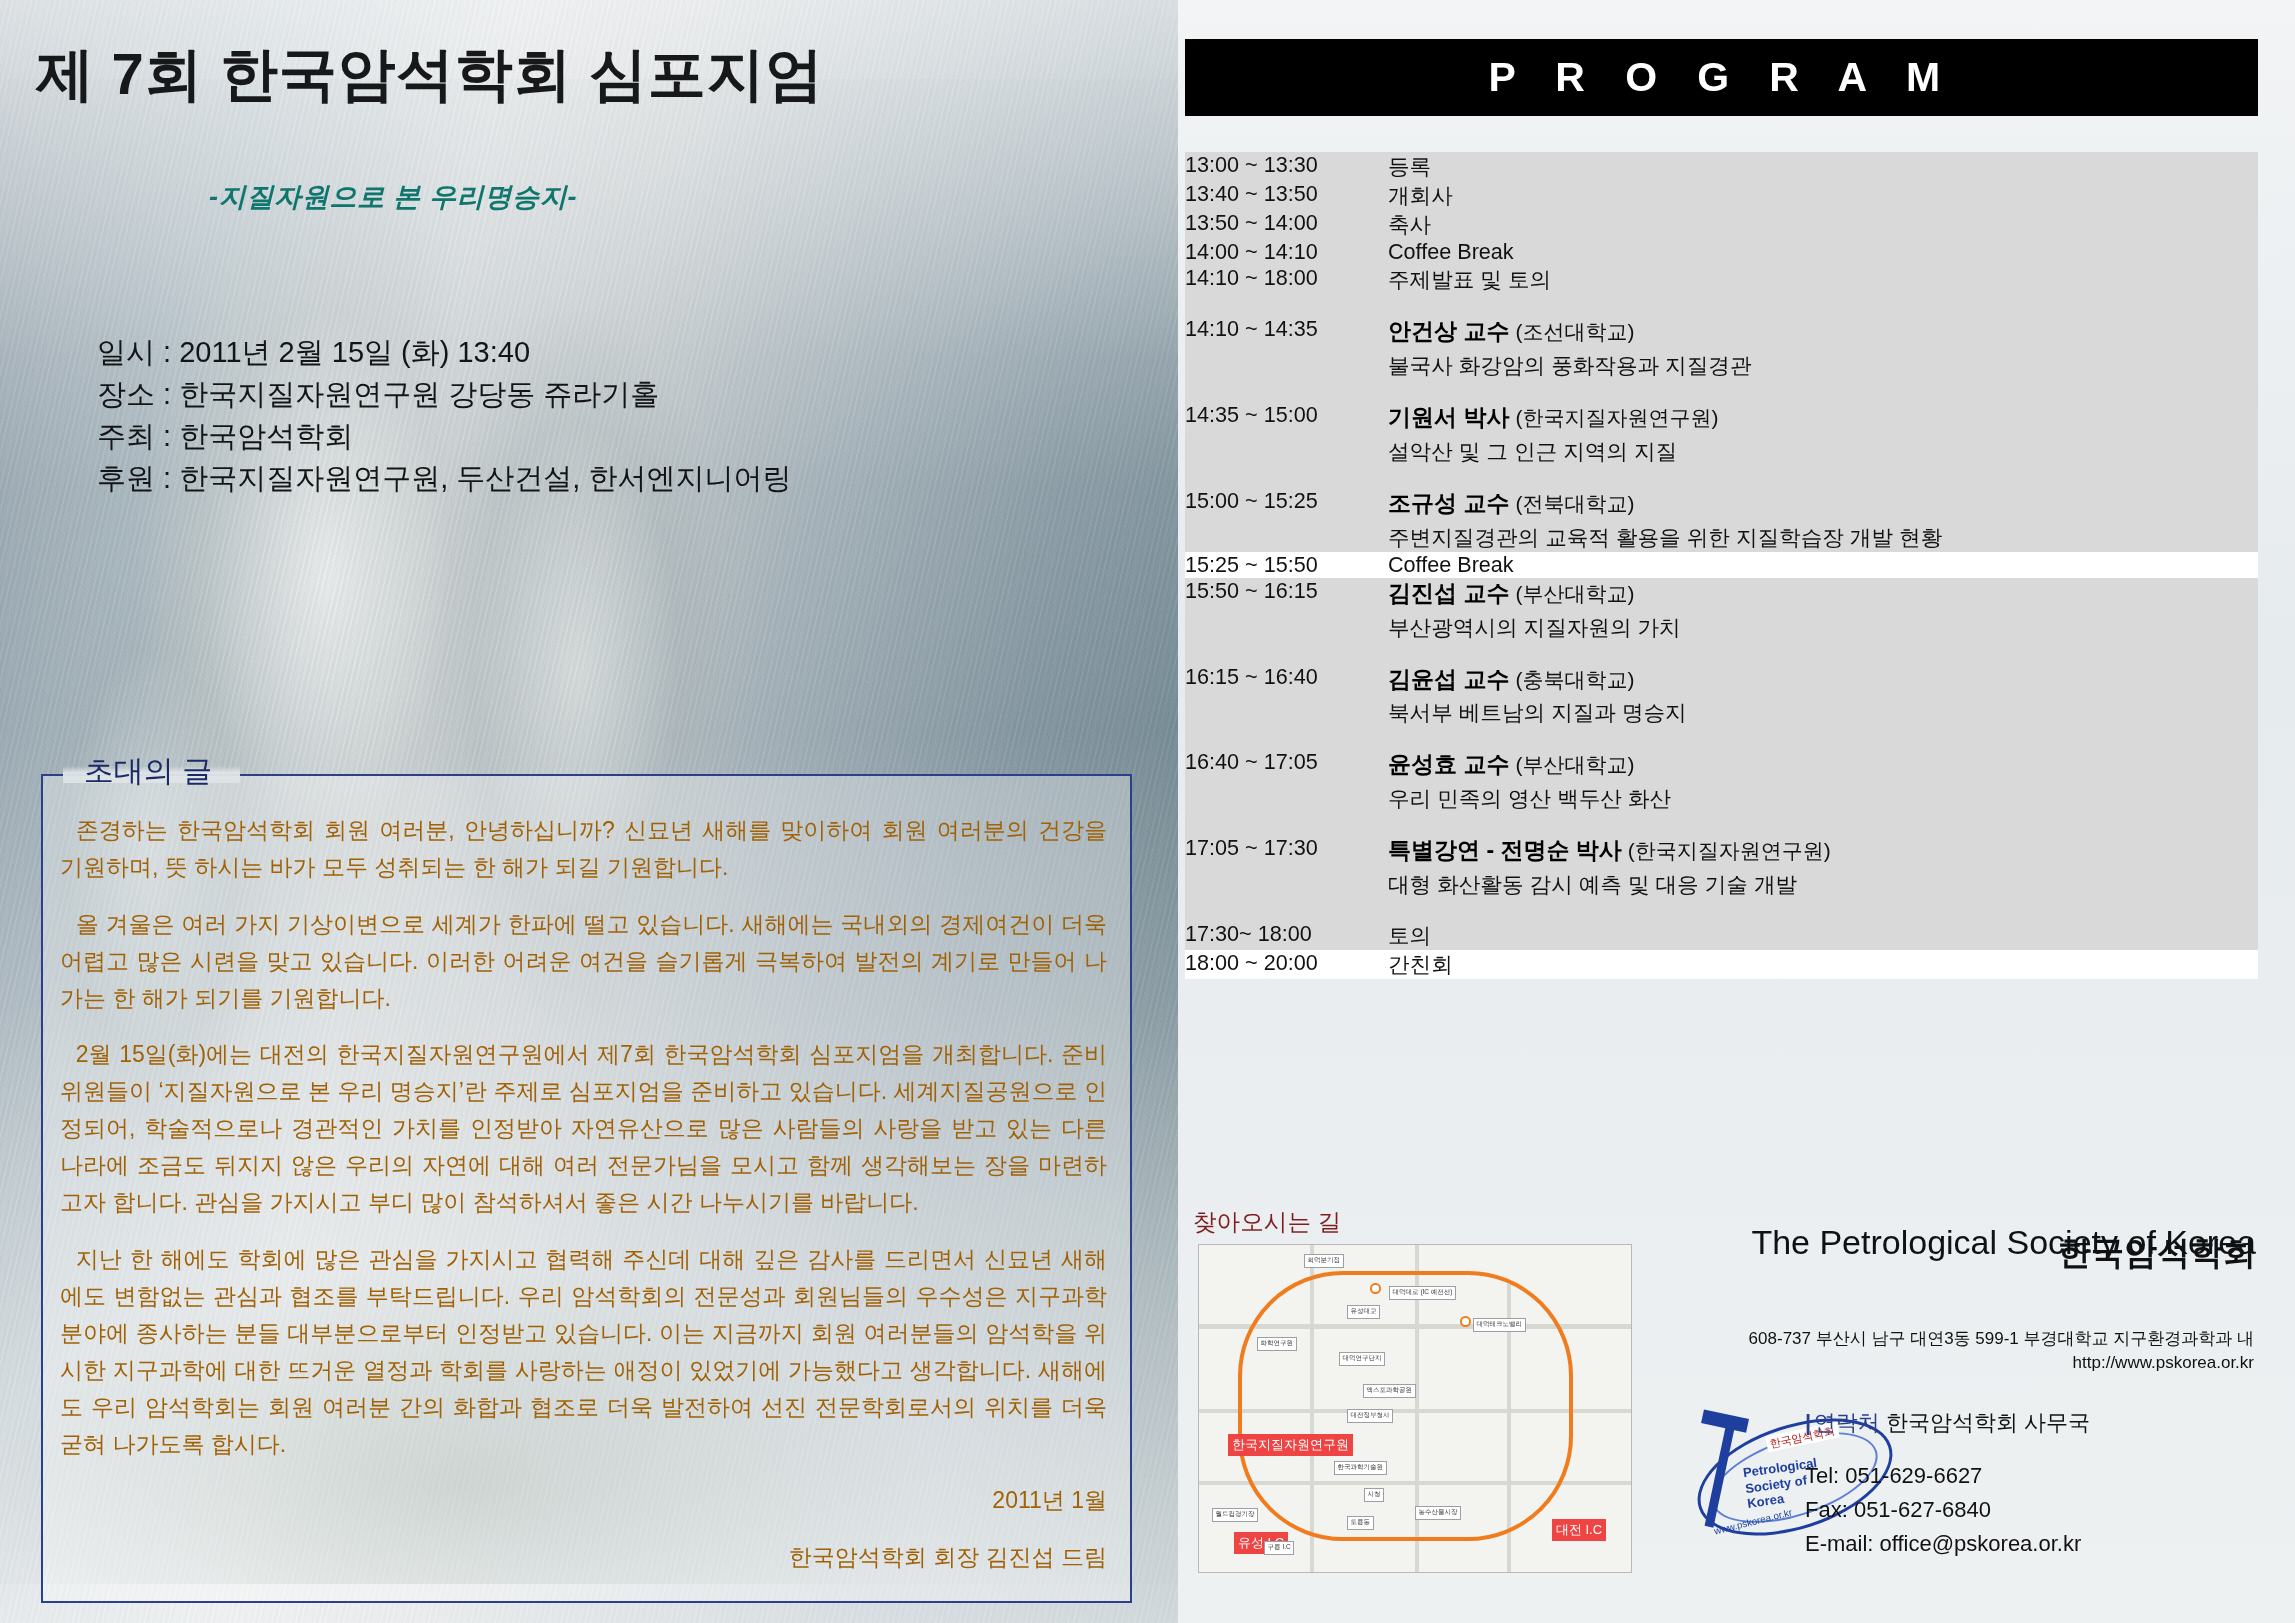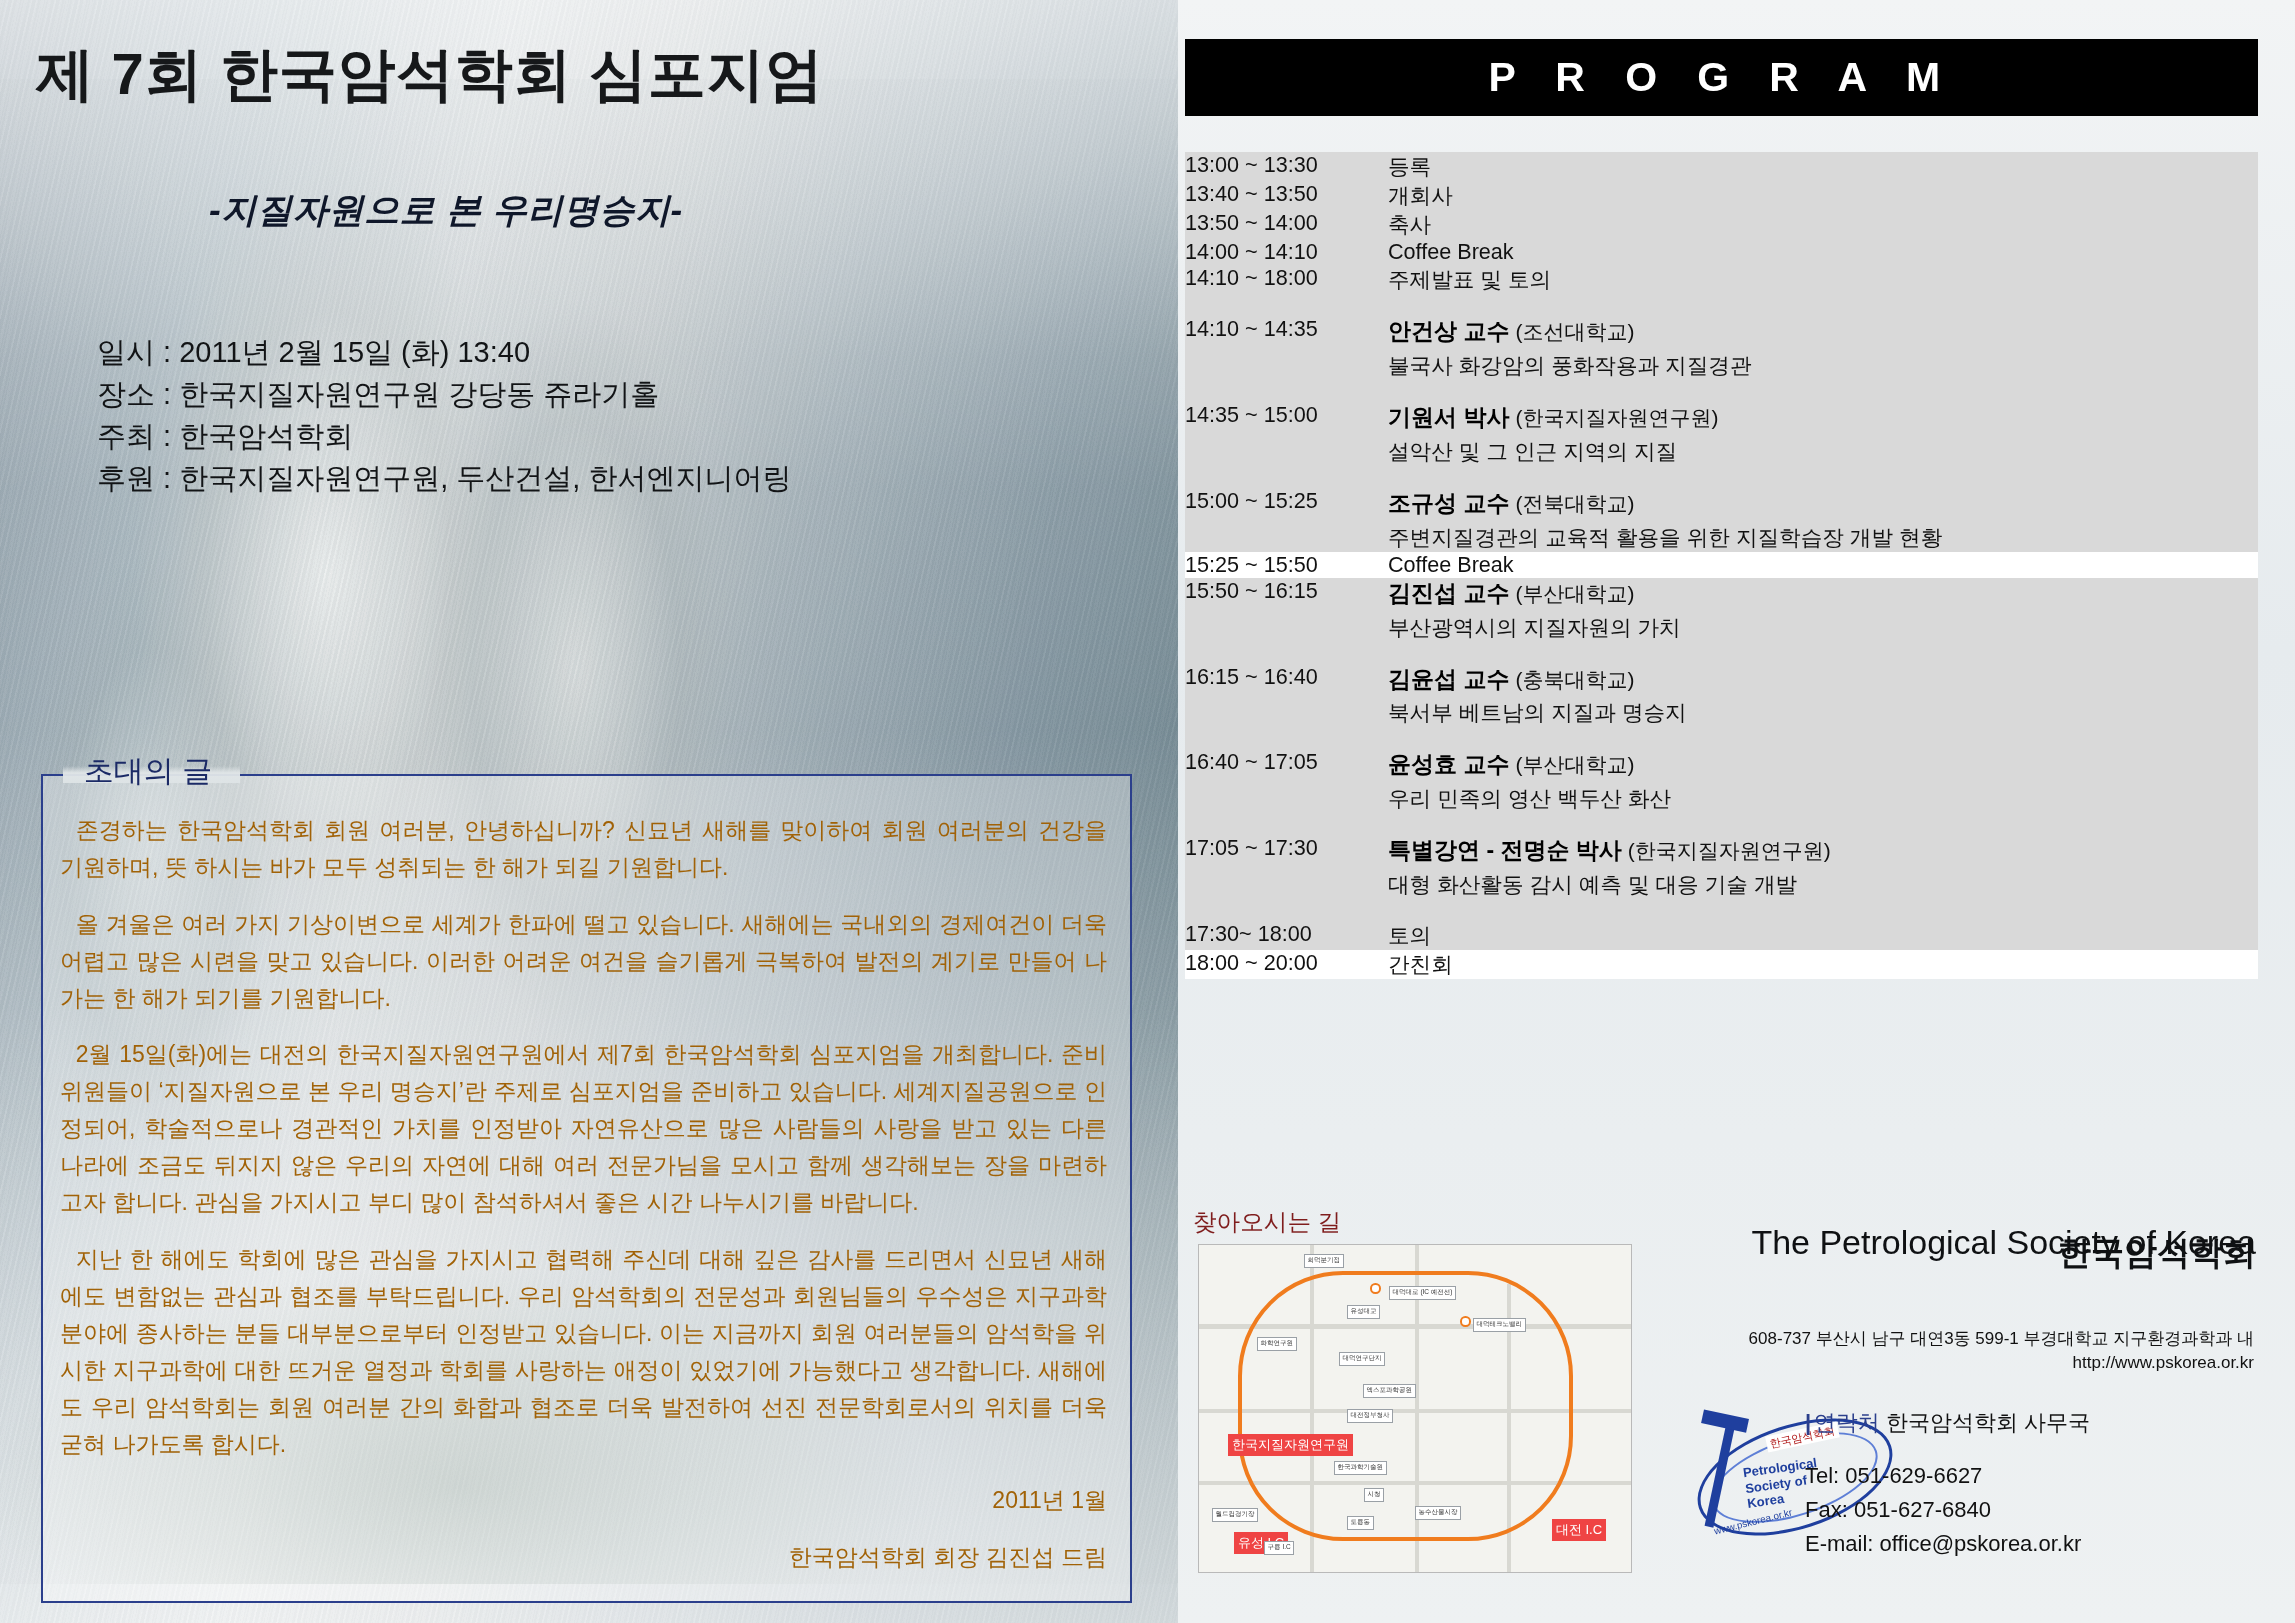--- a/index.html
+++ b/index.html
@@ -68,24 +68,24 @@
     left: 36px; top: 36px;
     width: 1113px;
     font-size: 58px;
     font-weight: bold;
     color: #16181a;
     letter-spacing: 0.7px;
     white-space: nowrap;
   }
   .title-sub {
     position: absolute;
-    left: 209px; top: 187px;
-    font-size: 35px;
-    font-weight: bold;
-    color: #0f172a;
+    left: 209px; top: 179px;
+    font-size: 27px;
+    font-weight: bold;
+    color: #0f766e;
     font-style: italic;
     letter-spacing: 0.7px;
   }
   .info-block {
     position: absolute;
     left: 97px; top: 331px;
     font-size: 29px;
     line-height: 42px;
     color: #121416;
   }

